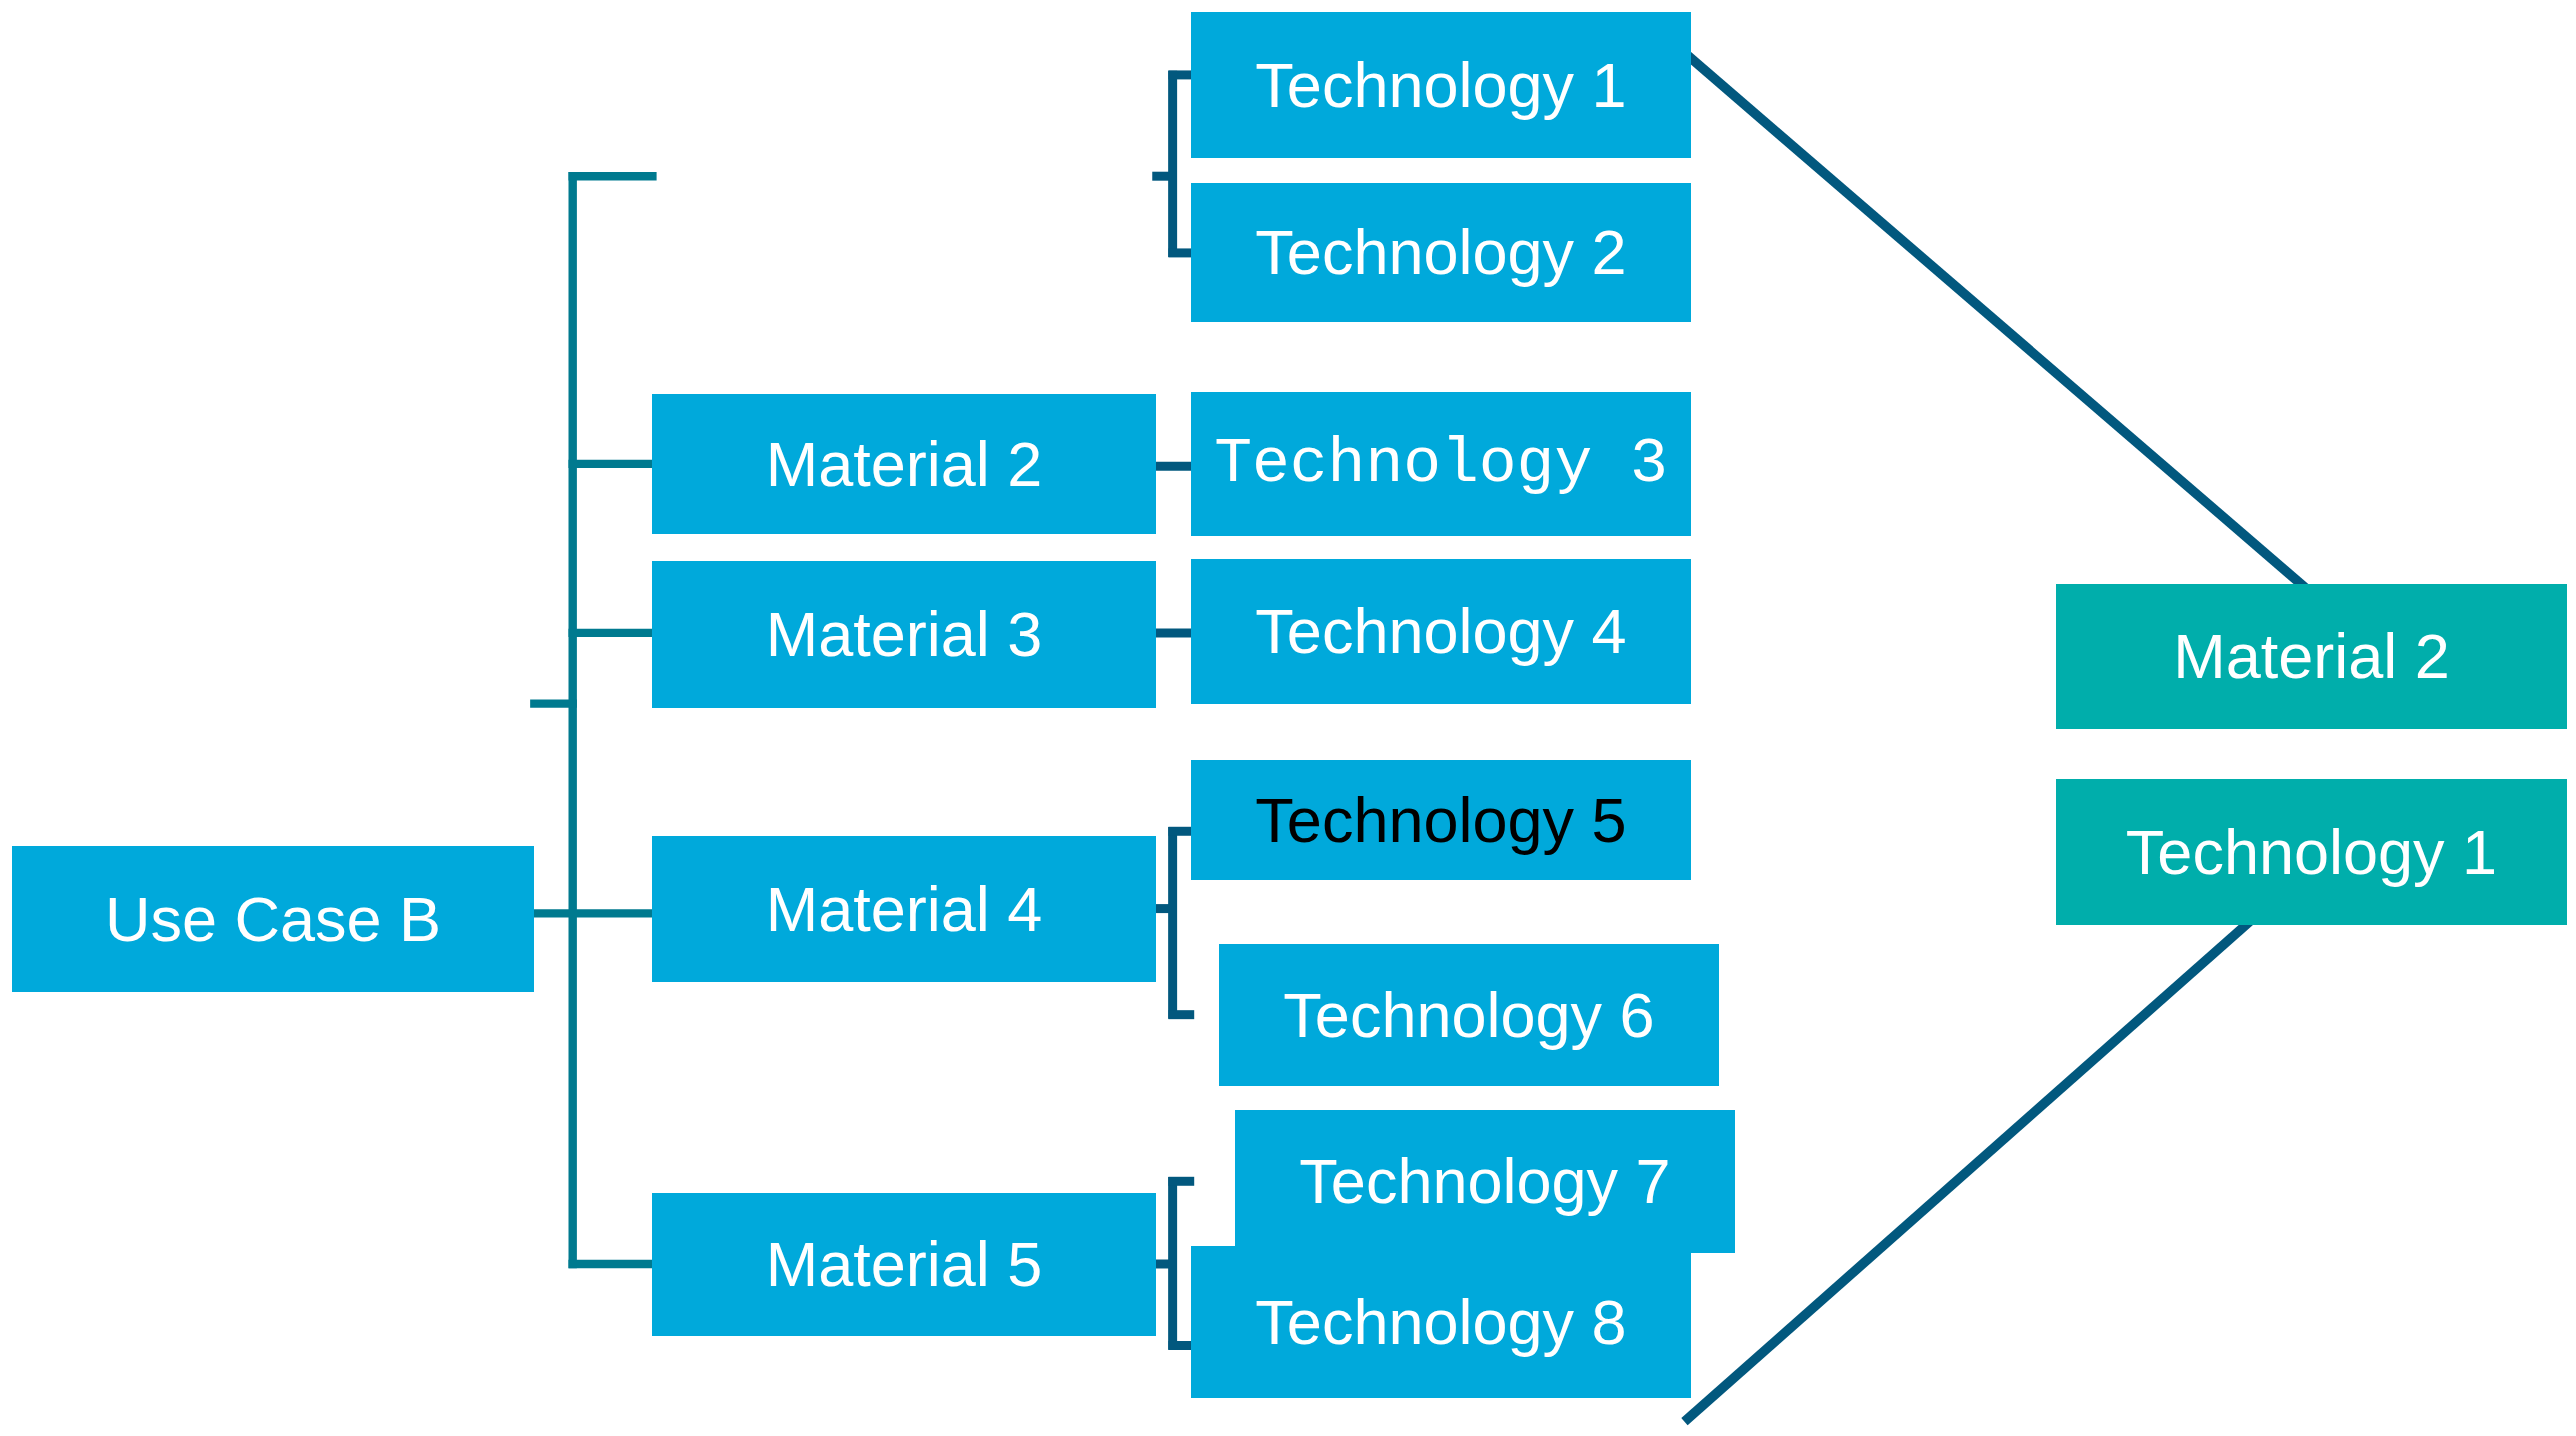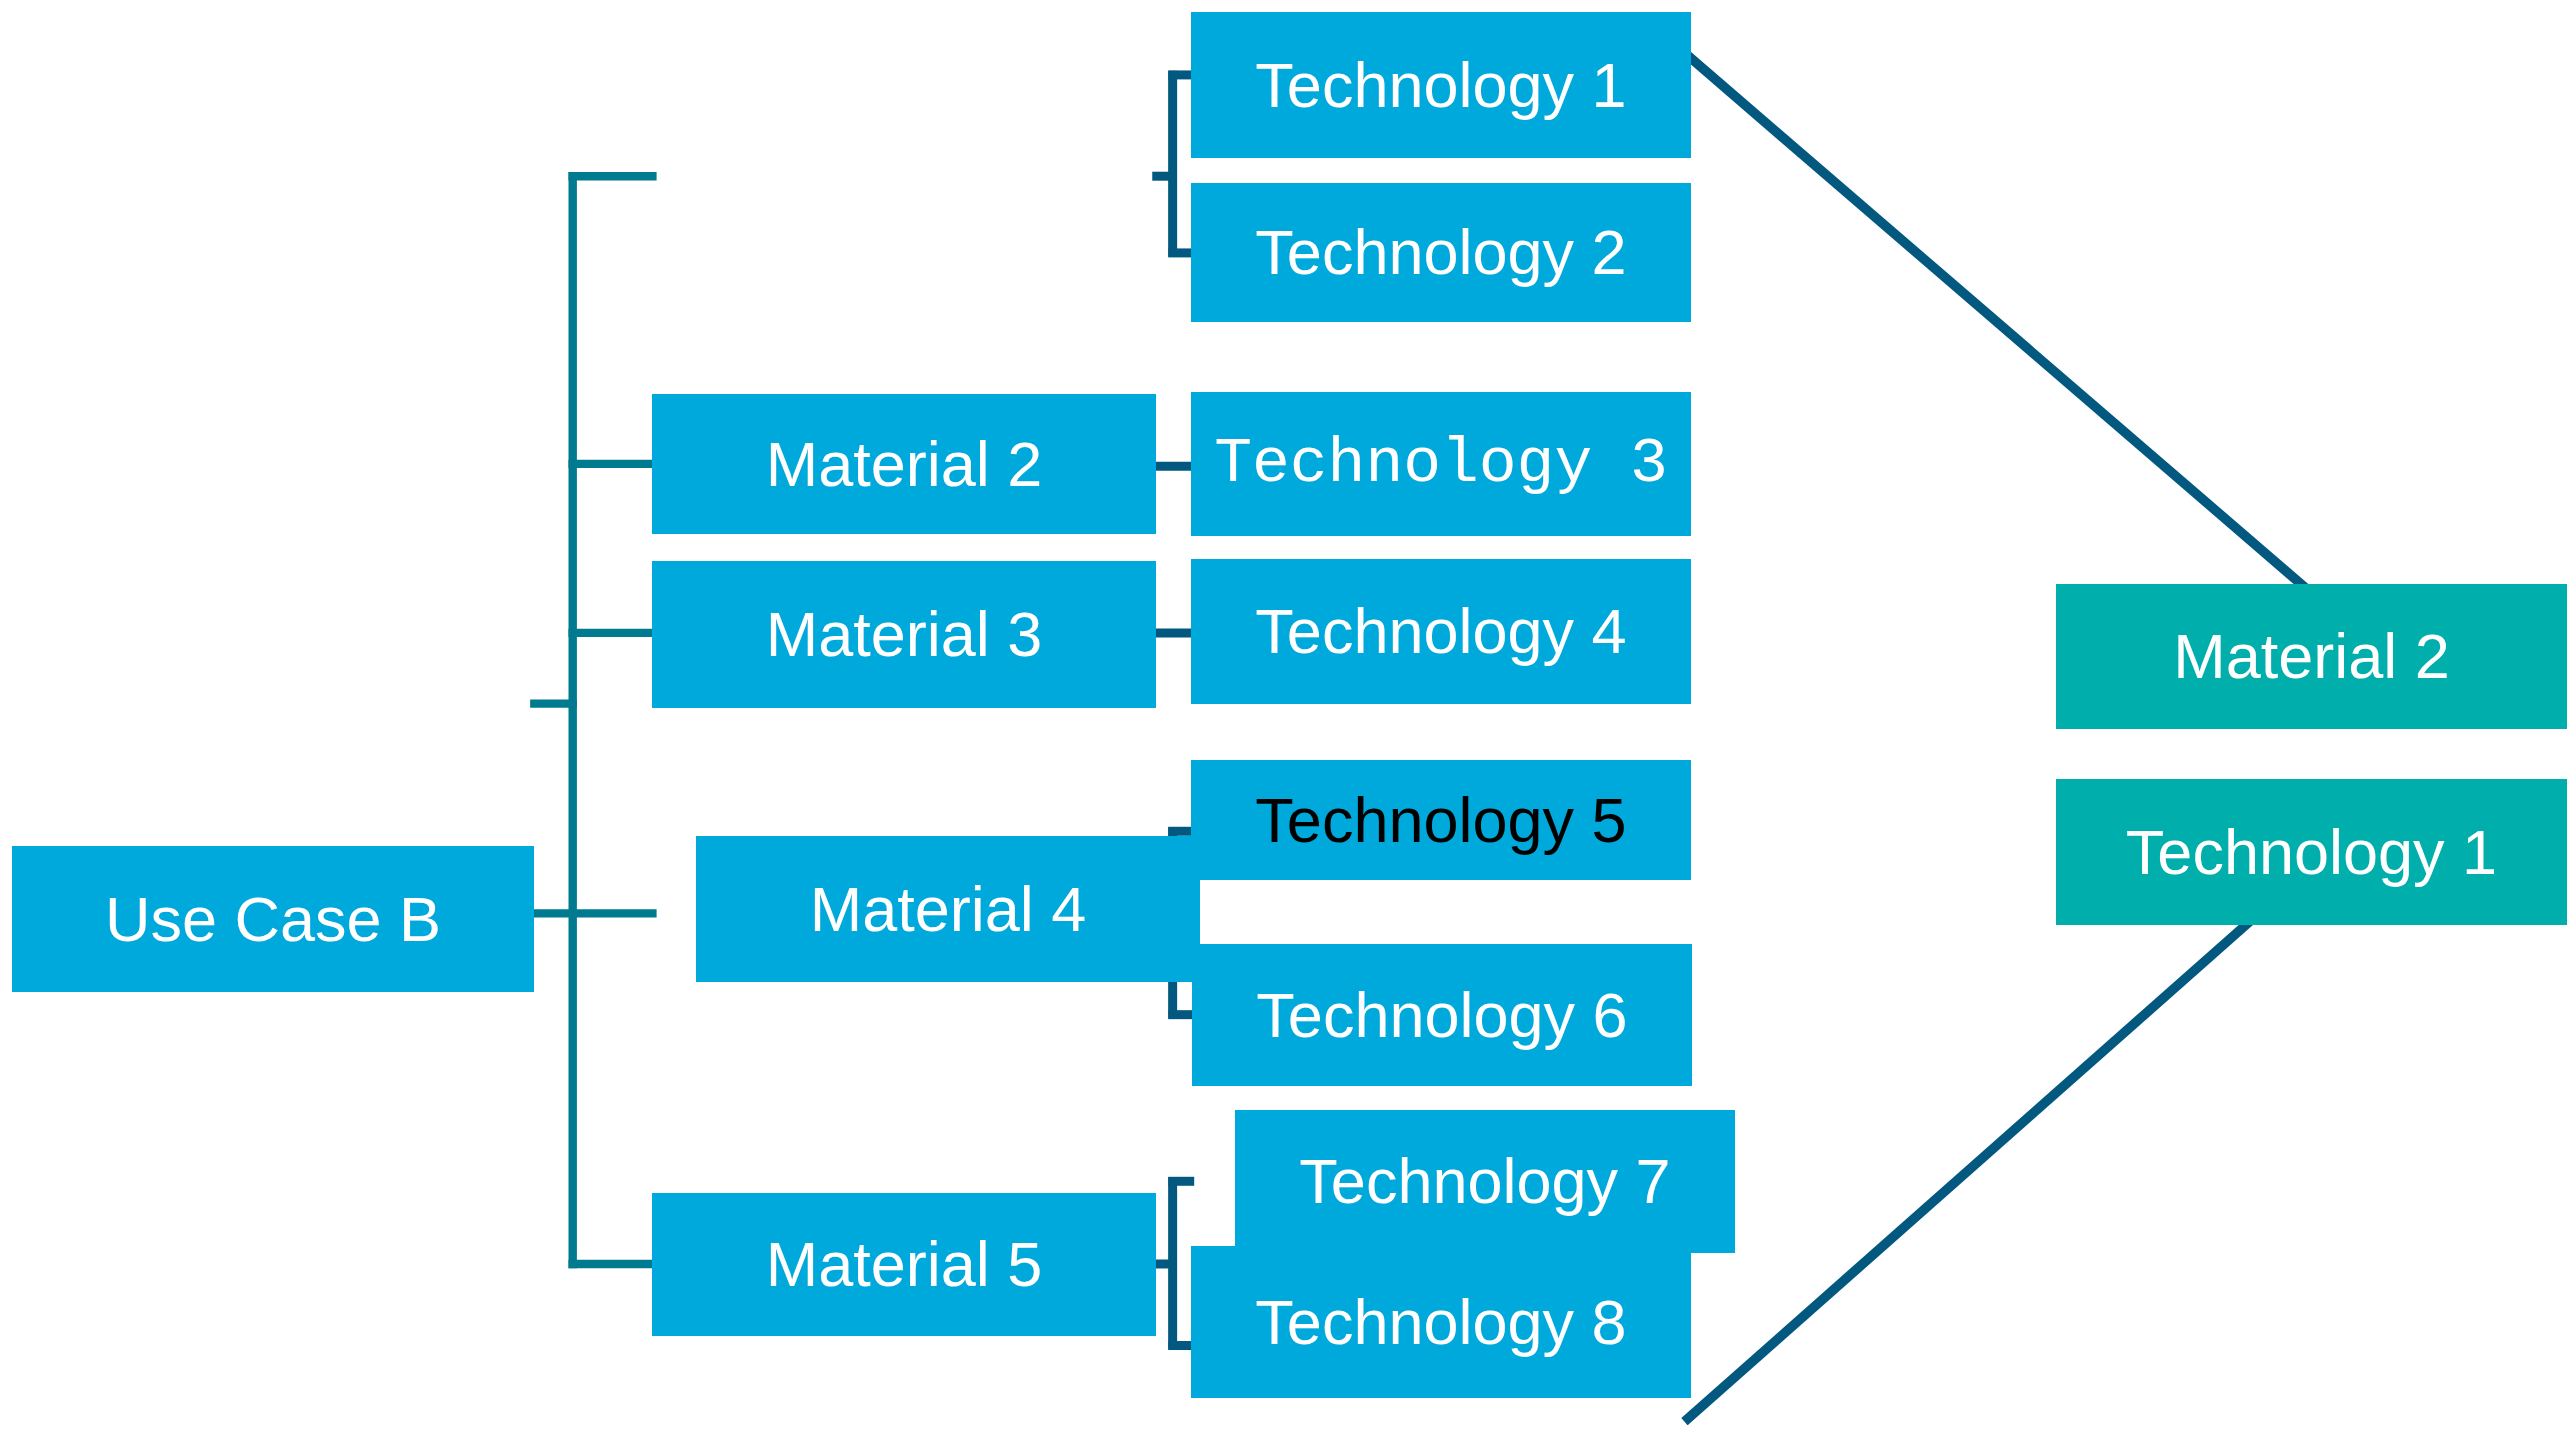--- a/index.html
+++ b/index.html
@@ -75,21 +75,21 @@
   <div class="node cyan" style="left: 12px; top: 846px; width: 522px; height: 146px; color: rgb(255, 255, 255);">
     <span>Use Case B</span>
   </div>
 
   <div class="node cyan" style="left: 652px; top: 394px; width: 504px; height: 140px; color: rgb(255, 255, 255);">
     <span>Material 2</span>
   </div>
   <div class="node cyan" style="left: 652px; top: 561px; width: 504px; height: 147px; color: rgb(255, 255, 255);">
     <span>Material 3</span>
   </div>
-  <div class="node cyan" style="left: 652px; top: 836px; width: 504px; height: 146px; color: rgb(255, 255, 255); margin-left: 44px;">
+  <div class="node cyan" style="left: 652px; top: 836px; width: 504px; height: 146px; color: rgb(255, 255, 255);">
     <span>Material 4</span>
   </div>
   <div class="node cyan" style="left: 652px; top: 1193px; width: 504px; height: 143px; color: rgb(255, 255, 255);">
     <span>Material 5</span>
   </div>
 
   <div class="node cyan" style="left: 1191px; top: 12px; width: 500px; height: 146px; color: rgb(255, 255, 255);">
     <span>Technology 1</span>
   </div>
   <div class="node cyan" style="left: 1191px; top: 183px; width: 500px; height: 139px; color: rgb(255, 255, 255);">
@@ -97,21 +97,21 @@
   </div>
   <div class="node cyan" style="left: 1191px; top: 392px; width: 500px; height: 144px; color: rgb(255, 255, 255); font-family: Liberation Mono, monospace;">
     <span>Technology 3</span>
   </div>
   <div class="node cyan" style="left: 1191px; top: 559px; width: 500px; height: 145px; color: rgb(255, 255, 255);">
     <span>Technology 4</span>
   </div>
   <div class="node cyan" style="left: 1191px; top: 760px; width: 500px; height: 120px; color: #000000;">
     <span>Technology 5</span>
   </div>
-  <div class="node cyan" style="left: 1192px; top: 944px; width: 500px; height: 142px; color: rgb(255, 255, 255);">
+  <div class="node cyan" style="left: 1219px; top: 944px; width: 500px; height: 142px; color: rgb(255, 255, 255);">
     <span>Technology 6</span>
   </div>
   <div class="node cyan" style="left: 1191px; top: 1110px; width: 500px; height: 143px; color: rgb(255, 255, 255); margin-left: 44px;">
     <span>Technology 7</span>
   </div>
   <div class="node cyan" style="left: 1191px; top: 1246px; width: 500px; height: 152px; color: rgb(255, 255, 255);">
     <span>Technology 8</span>
   </div>
 
   <div class="node teal" style="left: 2056px; top: 584px; width: 511px; height: 145px; color: rgb(255, 255, 255);">

